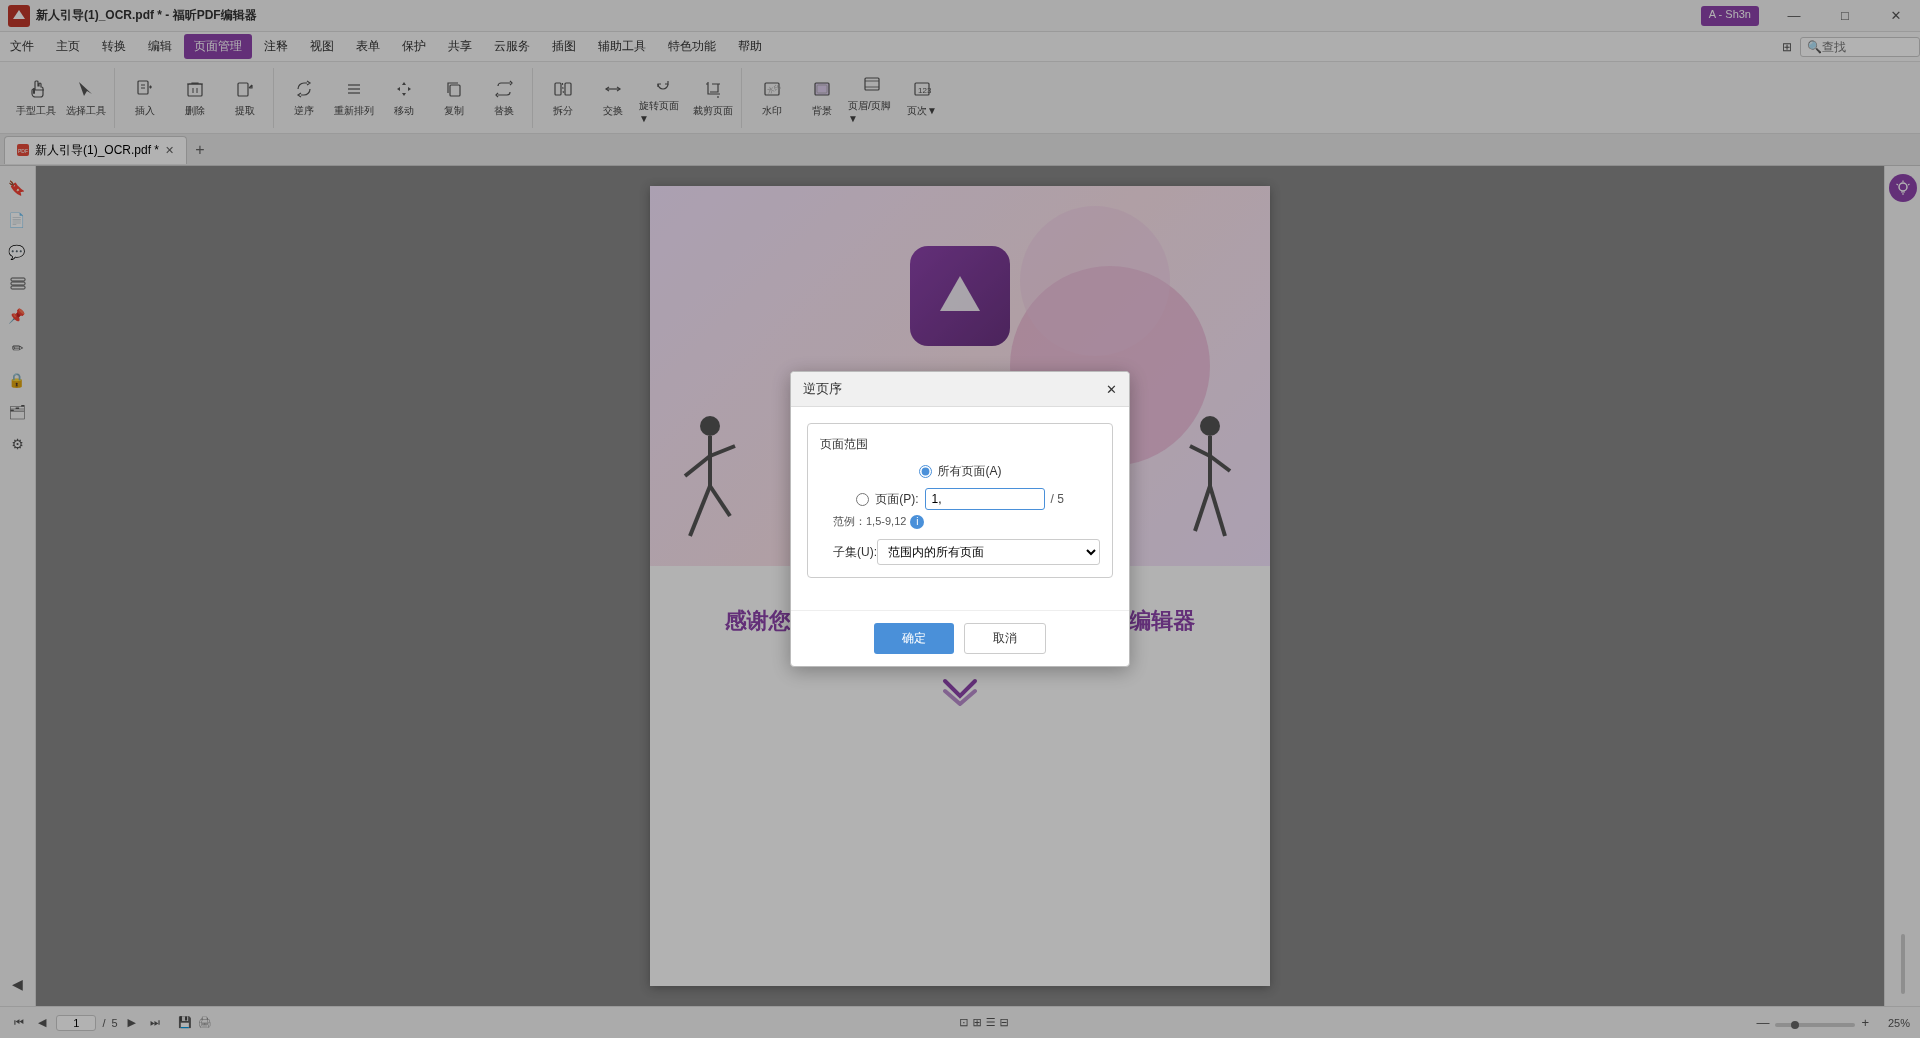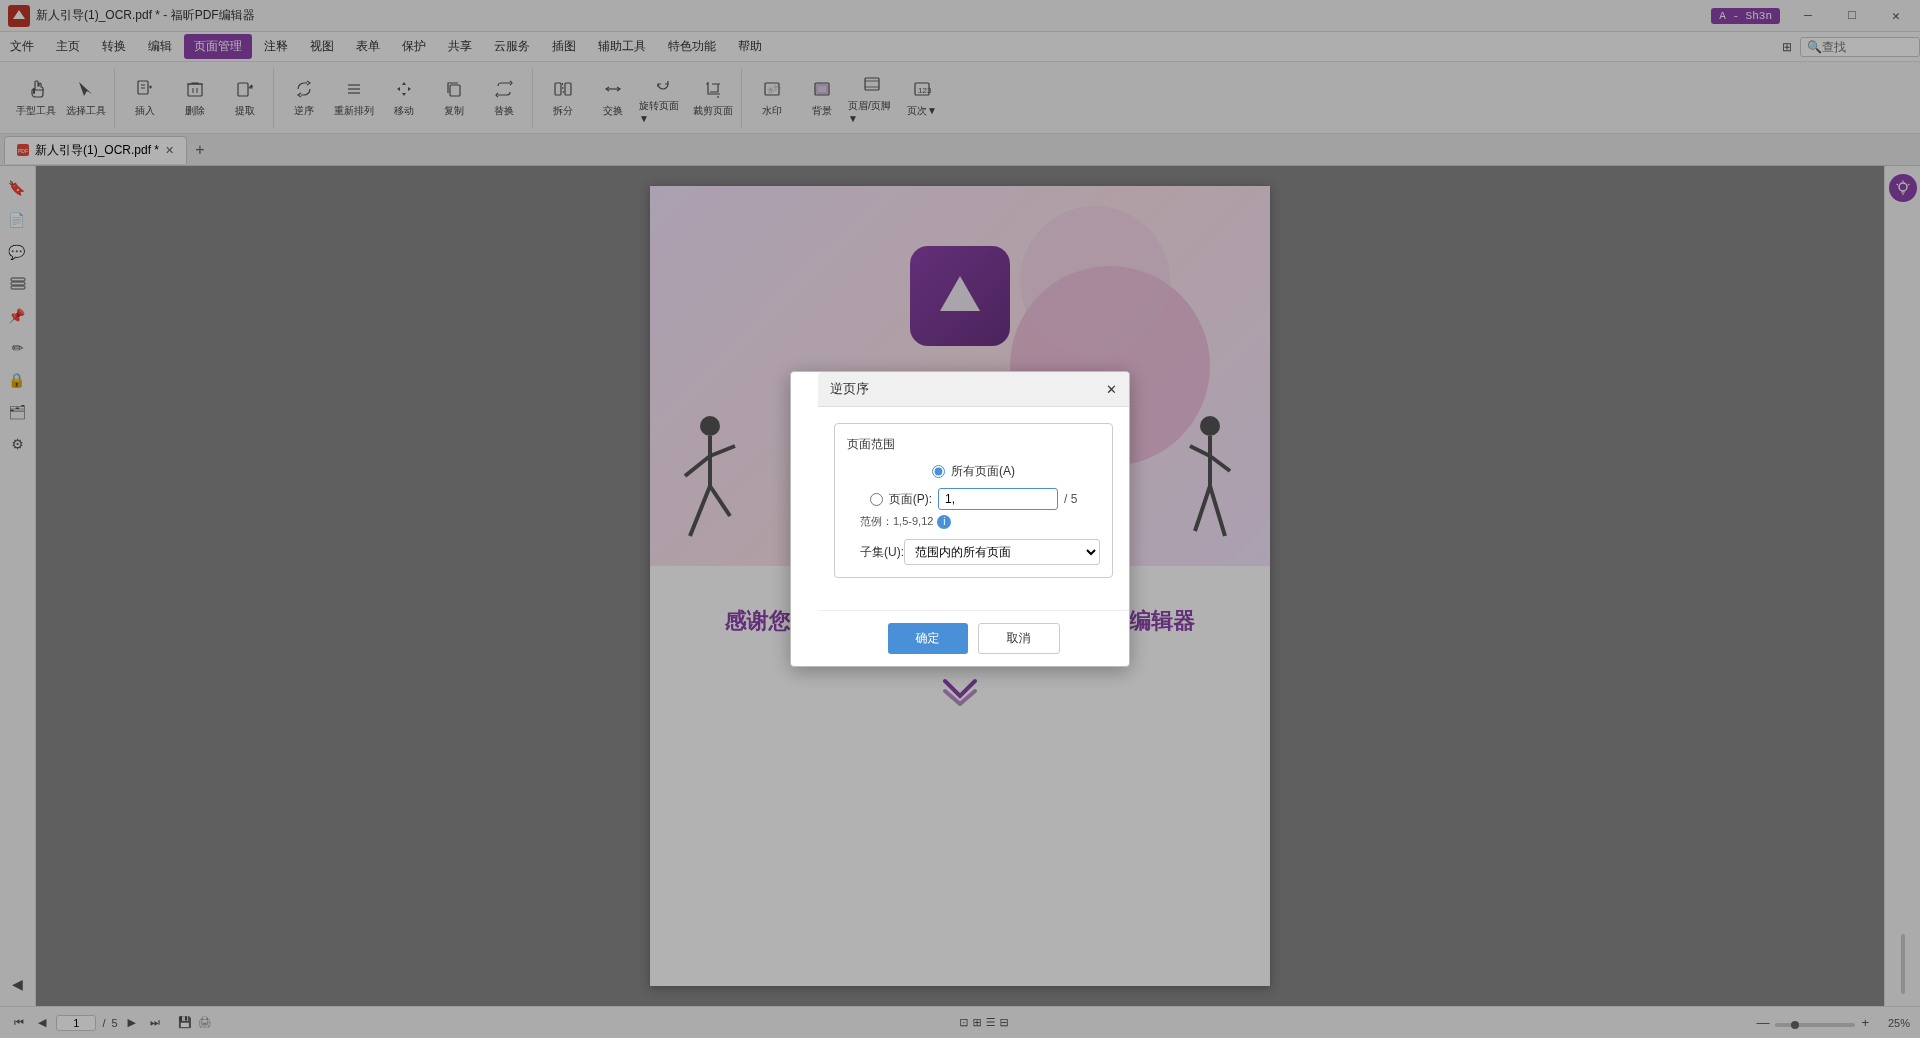--- a/index.html
+++ b/index.html
@@ -11,22 +11,22 @@
       background: #f5f5f5;
       display: flex;
       align-items: center;
       justify-content: space-between;
       border-bottom: 1px solid #ddd;
       padding: 0 8px;
     }
     #title-bar .left { display: flex; align-items: center; gap: 6px; }
     #title-bar .logo-icon { width: 22px; height: 22px; background: #c0392b; border-radius: 3px; display: flex; align-items: center; justify-content: center; }
     #title-bar .logo-icon svg { width: 14px; height: 14px; }
-    #title-bar .title-text { font-size: 12px; color: #333; }
-    #title-bar .right { display: flex; align-items: center; gap: 12px; font-family: Liberation Mono, monospace; }
+    #title-bar .title-text { font-size: 12px; color: #333; font-weight: bold; }
+    #title-bar .right { display: flex; gap: 19px; }
     #title-bar .user-badge { background: #8e44ad; color: white; font-size: 11px; padding: 2px 8px; border-radius: 3px; }
     .win-btn { width: 32px; height: 20px; display: flex; align-items: center; justify-content: center; font-size: 13px; cursor: pointer; color: #555; }
 
     
     #menu-bar {
       height: 30px;
       background: #f9f9f9;
       display: flex;
       align-items: center;
       padding: 0 0;
@@ -320,21 +320,20 @@
       justify-content: center;
       z-index: 1000;
     }
 
     #dialog {
       background: white;
       border: 1px solid #bbb;
       border-radius: 4px;
       width: 340px;
       box-shadow: 0 4px 20px rgba(0,0,0,0.3);
-      padding-left: 27px;
     }
 
     #dialog-title-bar {
       display: flex;
       align-items: center;
       justify-content: space-between;
       padding: 8px 12px;
       background: #f0f0f0;
       border-bottom: 1px solid #ddd;
       border-radius: 4px 4px 0 0;

